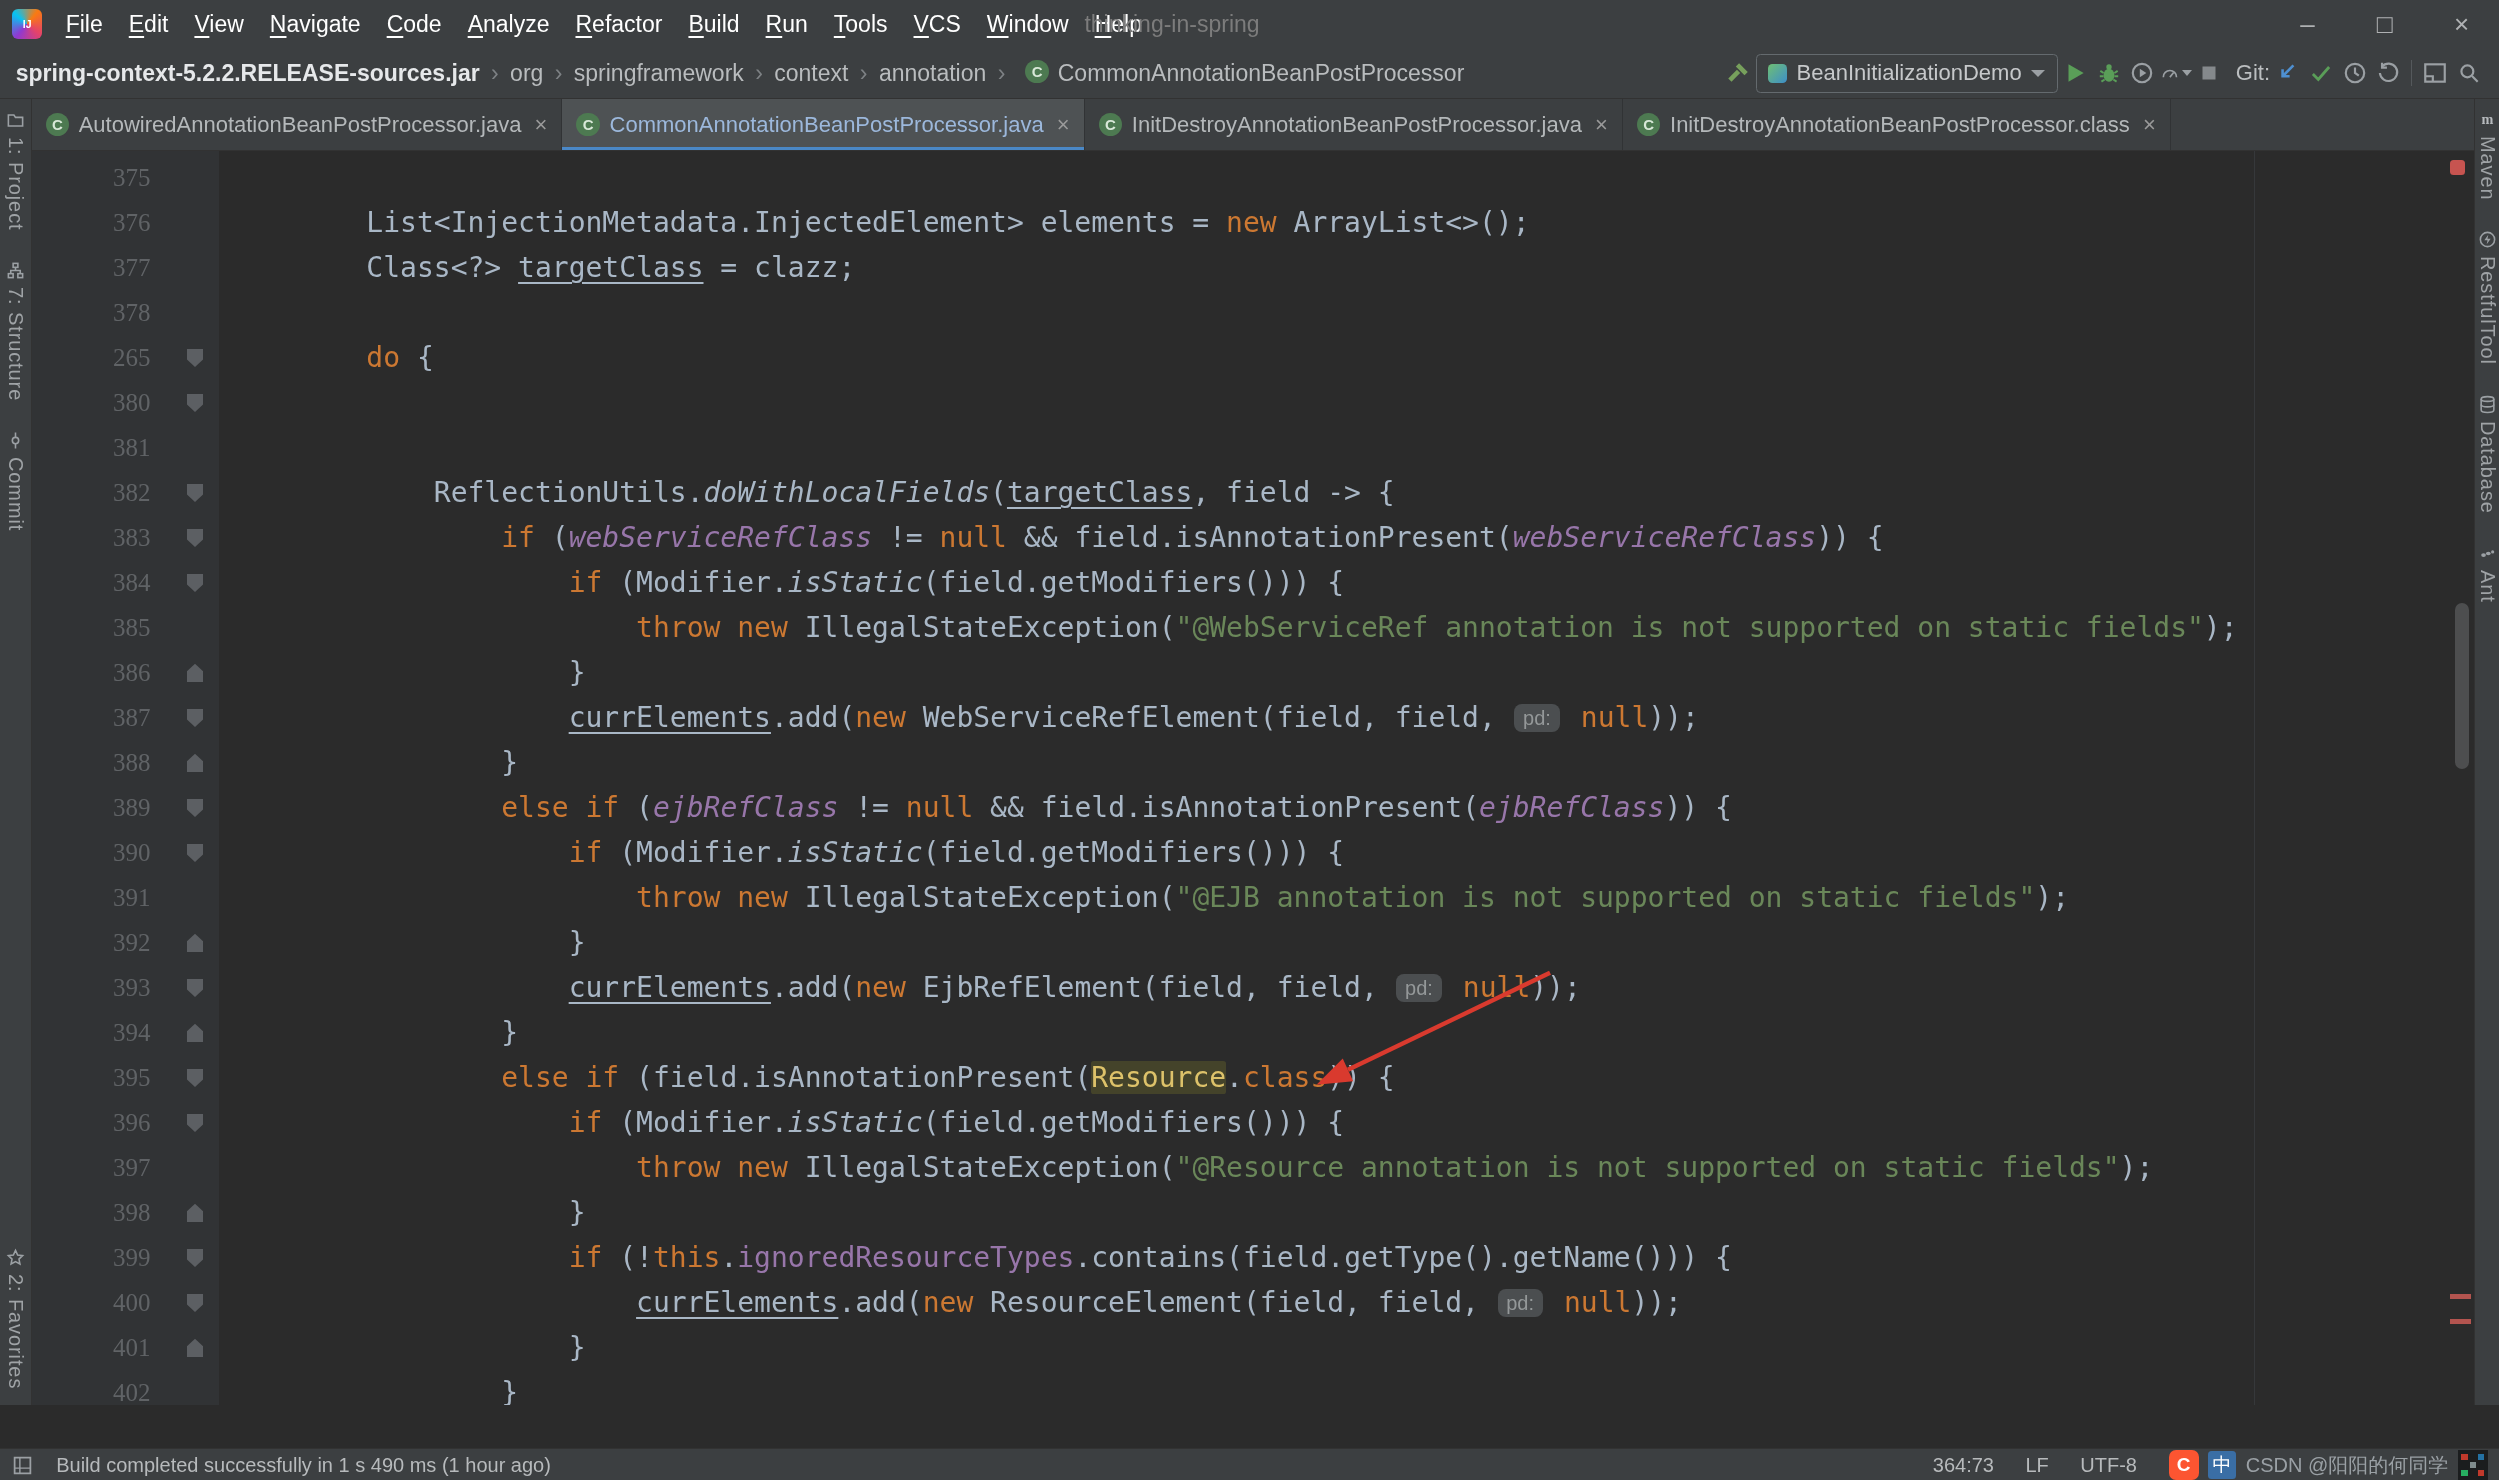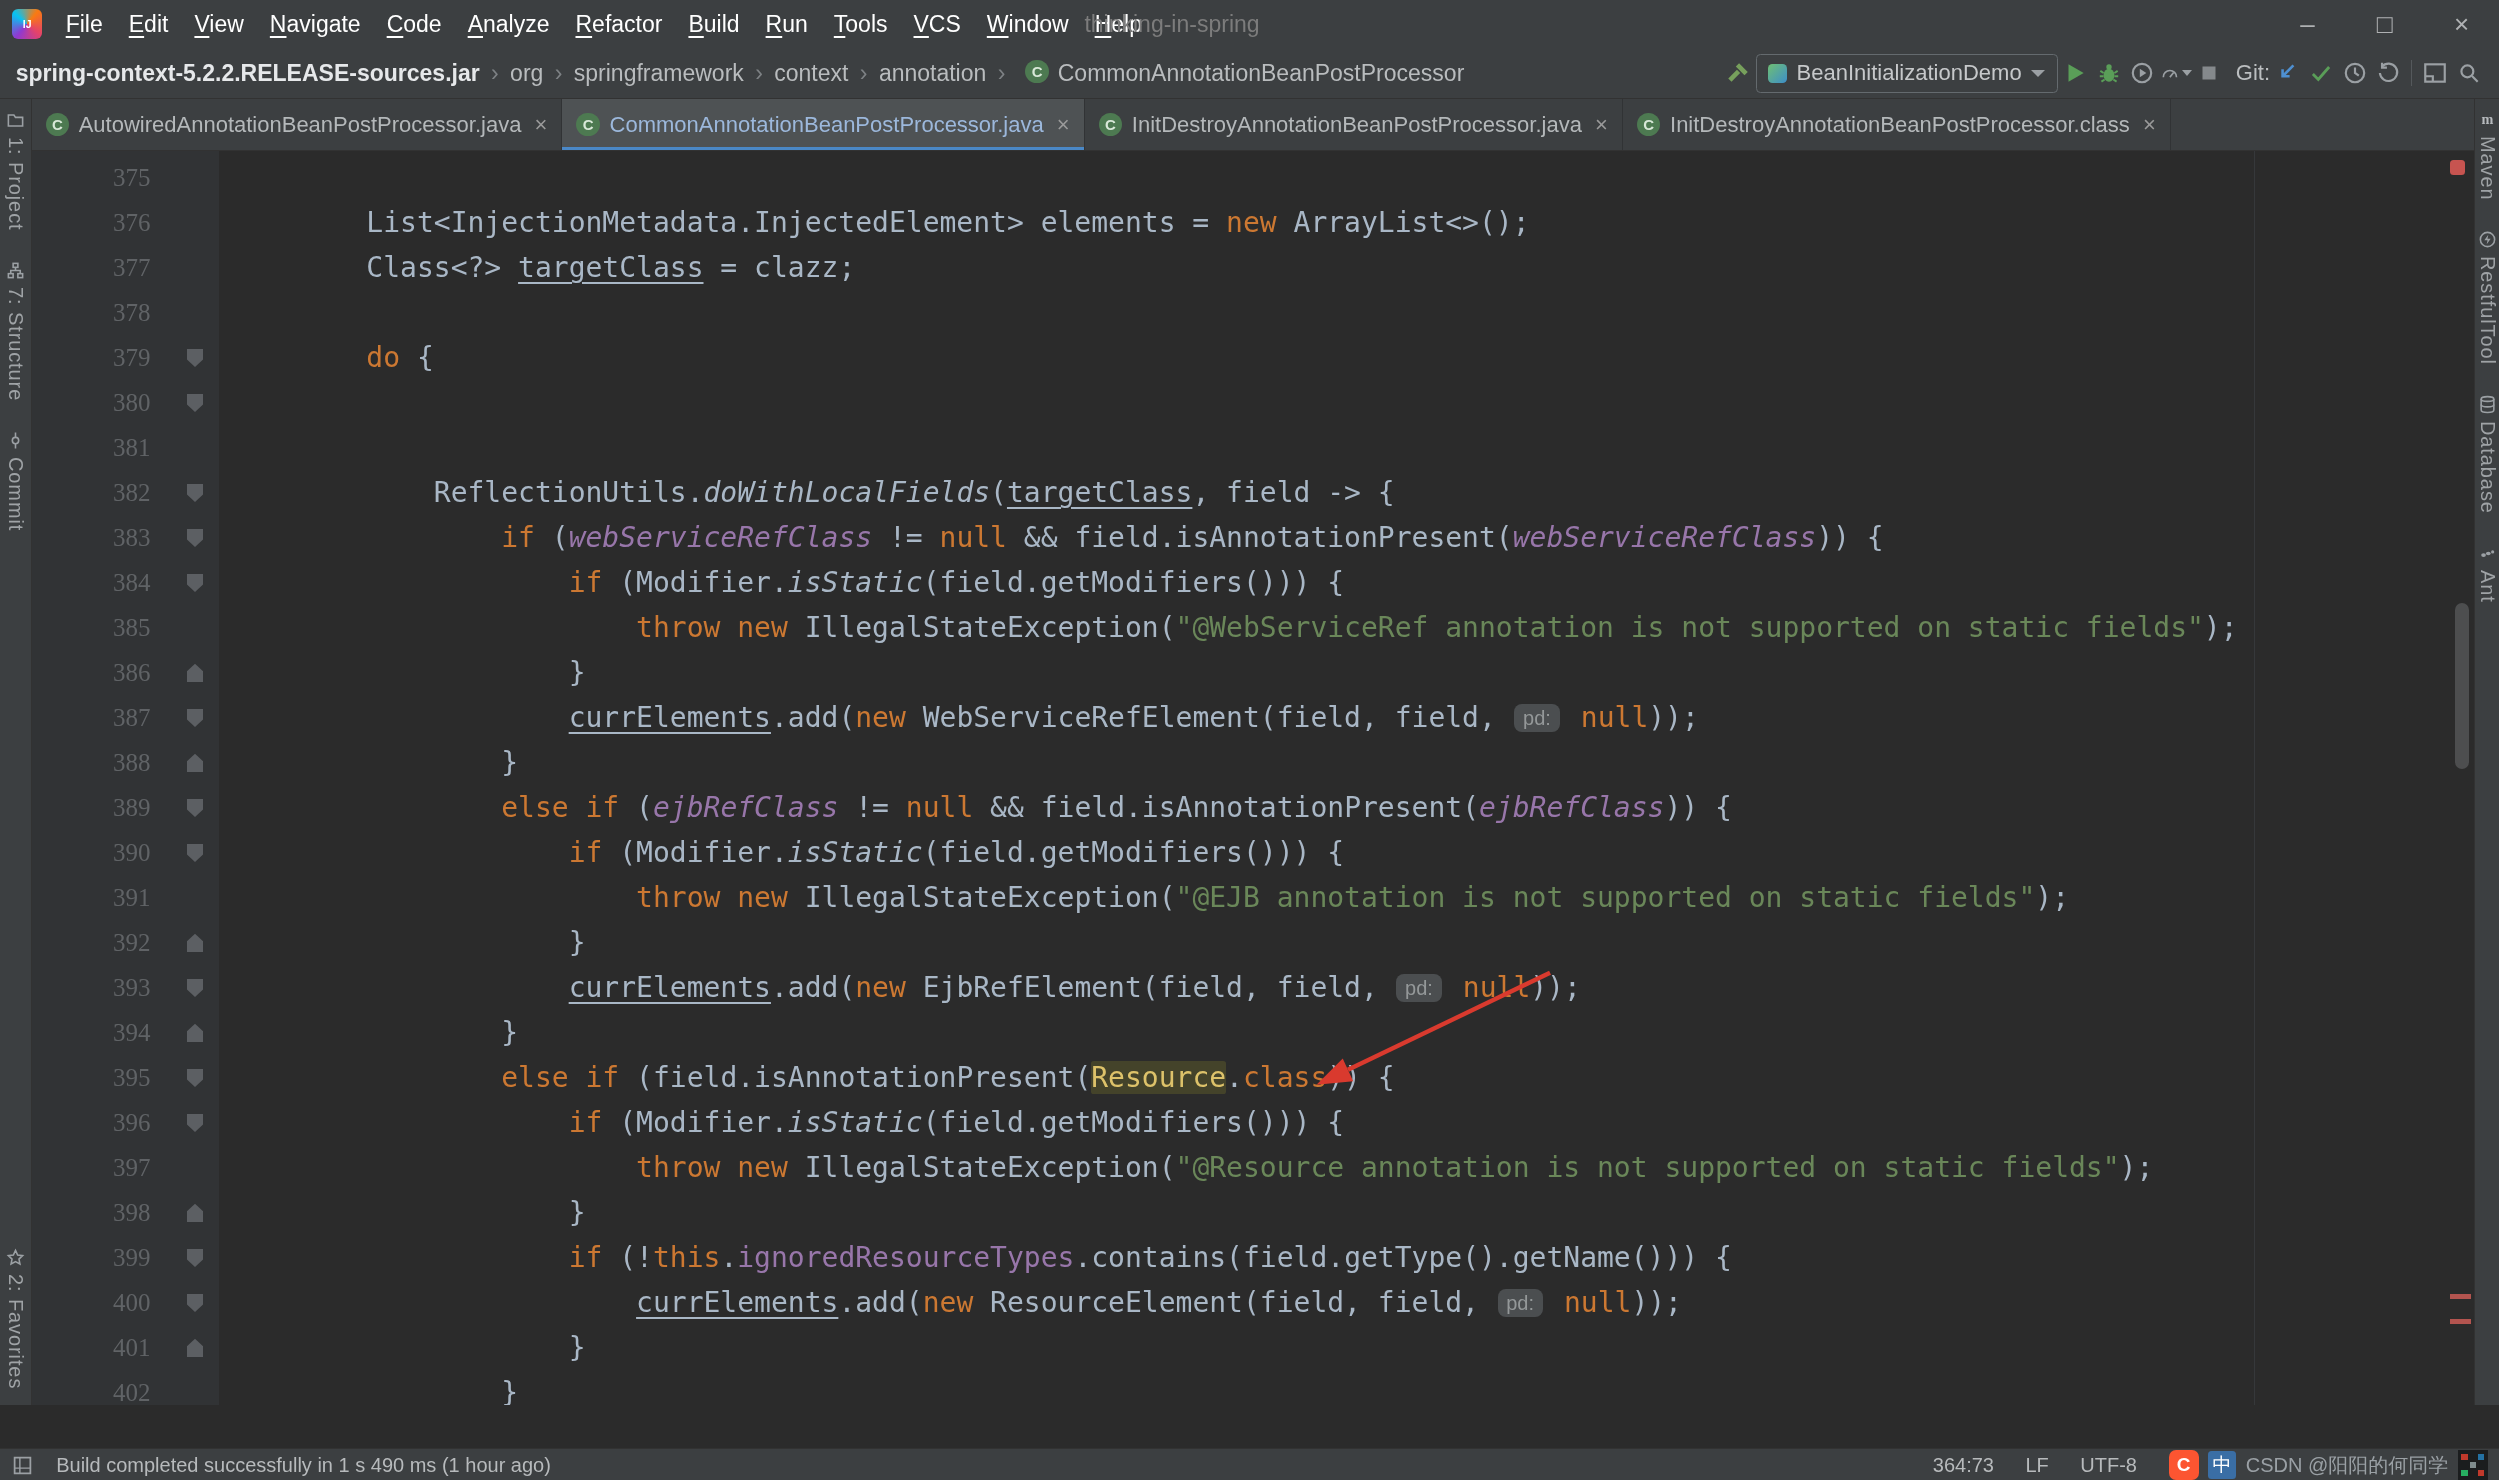--- a/index.html
+++ b/index.html
@@ -311,21 +311,21 @@
             <div class="ln">377</div>
             <div class="gut"></div>
             <div class="code-text"><span class="c-d">        Class&lt;?&gt; </span><span class="c-u">targetClass</span><span class="c-d"> = clazz;</span></div>
           </div>
           <div class="code-row">
             <div class="ln">378</div>
             <div class="gut"></div>
             <div class="code-text"></div>
           </div>
           <div class="code-row">
-            <div class="ln">379</div>
+            <div class="ln">265</div>
             <div class="gut">
               <div class="mk v"></div>
             </div>
             <div class="code-text"><span class="c-d">        </span><span class="c-k">do</span><span class="c-d"> {</span></div>
           </div>
           <div class="code-row">
             <div class="ln">380</div>
             <div class="gut">
               <div class="mk v"></div>
             </div>

